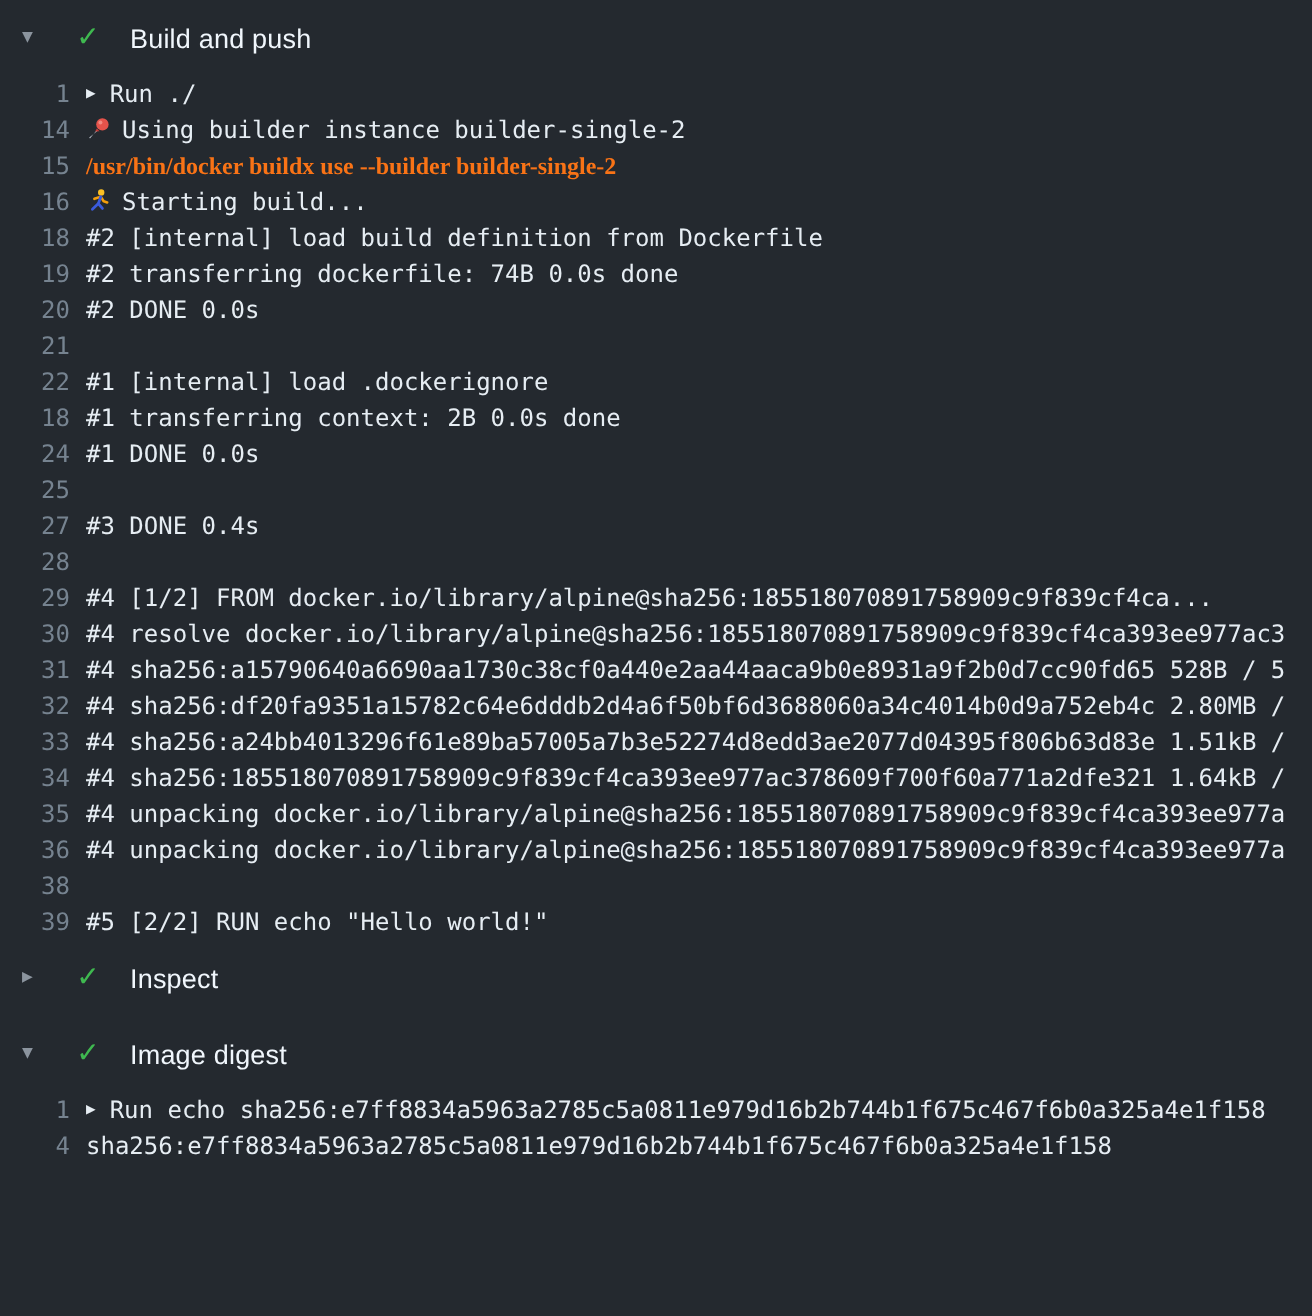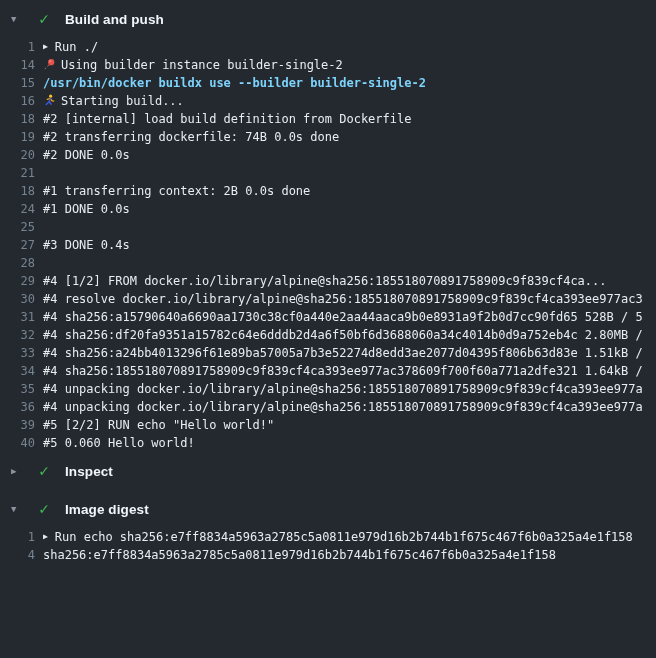--- a/index.html
+++ b/index.html
@@ -34,21 +34,21 @@
     text-align: center;
     color: #3fb950;
     font-weight: bold;
     font-size: 14px;
     flex: none;
     margin-right: 12px;
     font-family: "DejaVu Sans", sans-serif;
   }
   .section-title {
     font-family: "Liberation Sans", "DejaVu Sans", sans-serif;
-    font-weight: bold;
+    font-weight: normal;
     font-size: 13.5px;
     color: #f0f6fc;
     letter-spacing: 0.1px;
   }
   .section-body { width: 656px; overflow: hidden; }
   .log-line {
     display: flex;
     height: 18px;
     line-height: 18px;
     white-space: pre;
@@ -77,22 +77,23 @@
     flex: none;
   }
   .emoji-icon {
     width: 13px;
     height: 13px;
     margin: 2px 5px 0 0;
     flex: none;
   }
   .text { white-space: pre; }
   .text.command {
-    color: #7dd3fc;
+    color: #f97316;
     font-weight: bold;
+    font-family: Liberation Serif, serif;
   }
   .group-line { cursor: pointer; }
 </style>
 </head>
 <body>
 
 <div id="log-root">
   <div class="section">
     <div class="section-header">
       <span class="toggle-icon">▼</span>
@@ -111,35 +112,36 @@
         <div class="log-line"><span class="num">16</span><span class="line-content"><svg class="emoji-icon" viewBox="0 0 13 13" xmlns="http://www.w3.org/2000/svg">
     <circle cx="7.6" cy="2.2" r="1.6" fill="#fbbf24"></circle>
     <path d="M4.2 5.4 L7.4 4.4 L8.8 6.6 L10.6 7.2" stroke="#f59e0b" stroke-width="1.3" fill="none" stroke-linecap="round"></path>
     <path d="M7.4 4.4 L6.2 7.8 L8.2 10.2" stroke="#3b5bdb" stroke-width="1.4" fill="none" stroke-linecap="round"></path>
     <path d="M6.2 7.8 L3.2 10.6" stroke="#3b5bdb" stroke-width="1.4" fill="none" stroke-linecap="round"></path>
   </svg><span class="text">Starting build...</span></span></div>
         <div class="log-line"><span class="num">18</span><span class="line-content"><span class="text">#2 [internal] load build definition from Dockerfile</span></span></div>
         <div class="log-line"><span class="num">19</span><span class="line-content"><span class="text">#2 transferring dockerfile: 74B 0.0s done</span></span></div>
         <div class="log-line"><span class="num">20</span><span class="line-content"><span class="text">#2 DONE 0.0s</span></span></div>
         <div class="log-line"><span class="num">21</span><span class="line-content"><span class="text"></span></span></div>
+        <div class="log-line"><span class="num">22</span><span class="line-content"><span class="text">#1 [internal] load .dockerignore</span></span></div>
         <div class="log-line"><span class="num">18</span><span class="line-content"><span class="text">#1 transferring context: 2B 0.0s done</span></span></div>
         <div class="log-line"><span class="num">24</span><span class="line-content"><span class="text">#1 DONE 0.0s</span></span></div>
         <div class="log-line"><span class="num">25</span><span class="line-content"><span class="text"></span></span></div>
         <div class="log-line"><span class="num">27</span><span class="line-content"><span class="text">#3 DONE 0.4s</span></span></div>
         <div class="log-line"><span class="num">28</span><span class="line-content"><span class="text"></span></span></div>
         <div class="log-line"><span class="num">29</span><span class="line-content"><span class="text">#4 [1/2] FROM docker.io/library/alpine@sha256:185518070891758909c9f839cf4ca...</span></span></div>
         <div class="log-line"><span class="num">30</span><span class="line-content"><span class="text">#4 resolve docker.io/library/alpine@sha256:185518070891758909c9f839cf4ca393ee977ac3</span></span></div>
         <div class="log-line"><span class="num">31</span><span class="line-content"><span class="text">#4 sha256:a15790640a6690aa1730c38cf0a440e2aa44aaca9b0e8931a9f2b0d7cc90fd65 528B / 5</span></span></div>
         <div class="log-line"><span class="num">32</span><span class="line-content"><span class="text">#4 sha256:df20fa9351a15782c64e6dddb2d4a6f50bf6d3688060a34c4014b0d9a752eb4c 2.80MB /</span></span></div>
         <div class="log-line"><span class="num">33</span><span class="line-content"><span class="text">#4 sha256:a24bb4013296f61e89ba57005a7b3e52274d8edd3ae2077d04395f806b63d83e 1.51kB /</span></span></div>
         <div class="log-line"><span class="num">34</span><span class="line-content"><span class="text">#4 sha256:185518070891758909c9f839cf4ca393ee977ac378609f700f60a771a2dfe321 1.64kB /</span></span></div>
         <div class="log-line"><span class="num">35</span><span class="line-content"><span class="text">#4 unpacking docker.io/library/alpine@sha256:185518070891758909c9f839cf4ca393ee977a</span></span></div>
         <div class="log-line"><span class="num">36</span><span class="line-content"><span class="text">#4 unpacking docker.io/library/alpine@sha256:185518070891758909c9f839cf4ca393ee977a</span></span></div>
+        <div class="log-line"><span class="num">38</span><span class="line-content"><span class="text"></span></span></div>
         <div class="log-line"><span class="num">39</span><span class="line-content"><span class="text">#5 [2/2] RUN echo "Hello world!"</span></span></div>
-        <div class="log-line"><span class="num">40</span><span class="line-content"><span class="text">#5 0.060 Hello world!</span></span></div>
       </div>
   </div>
 
   <div class="section">
     <div class="section-header">
       <span class="toggle-icon">▶</span>
       <span class="check-icon">✓</span>
       <span class="section-title">Inspect</span>
     </div>
     <div class="section-body"></div>

